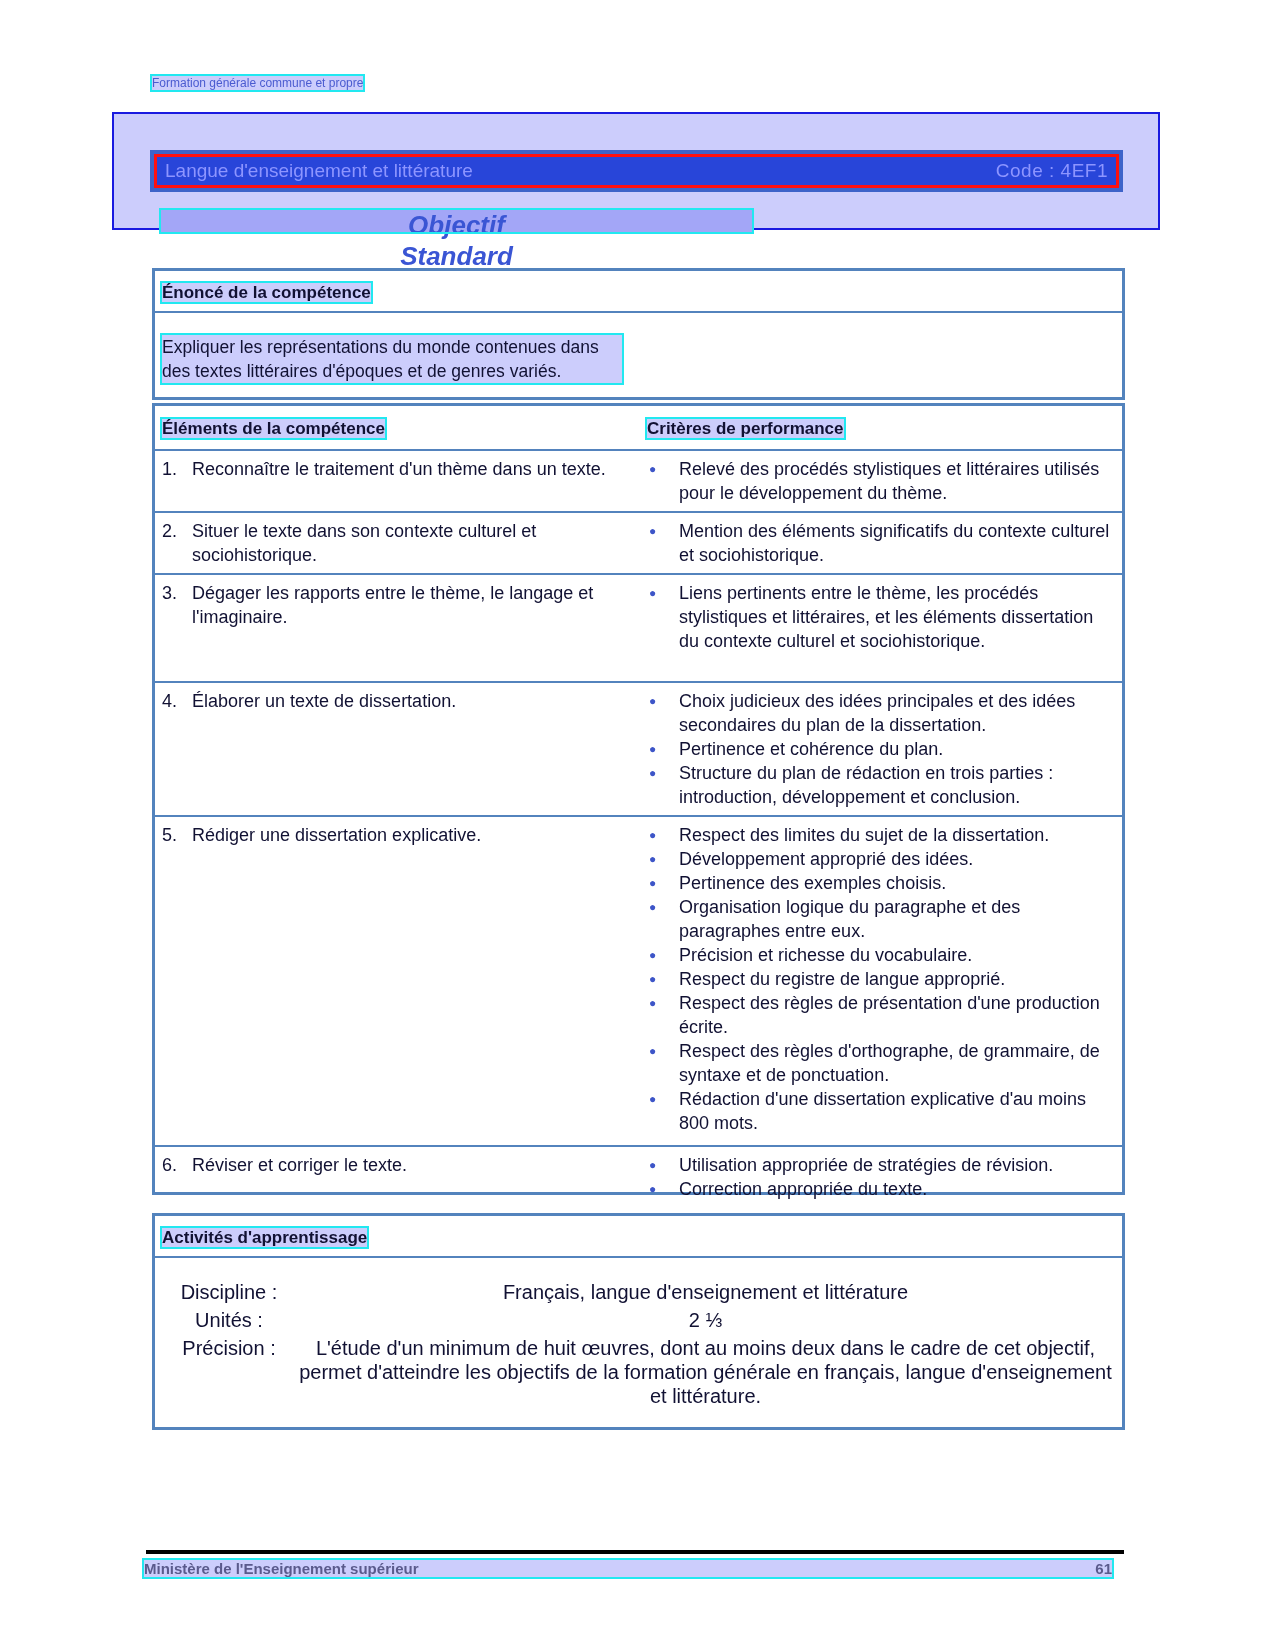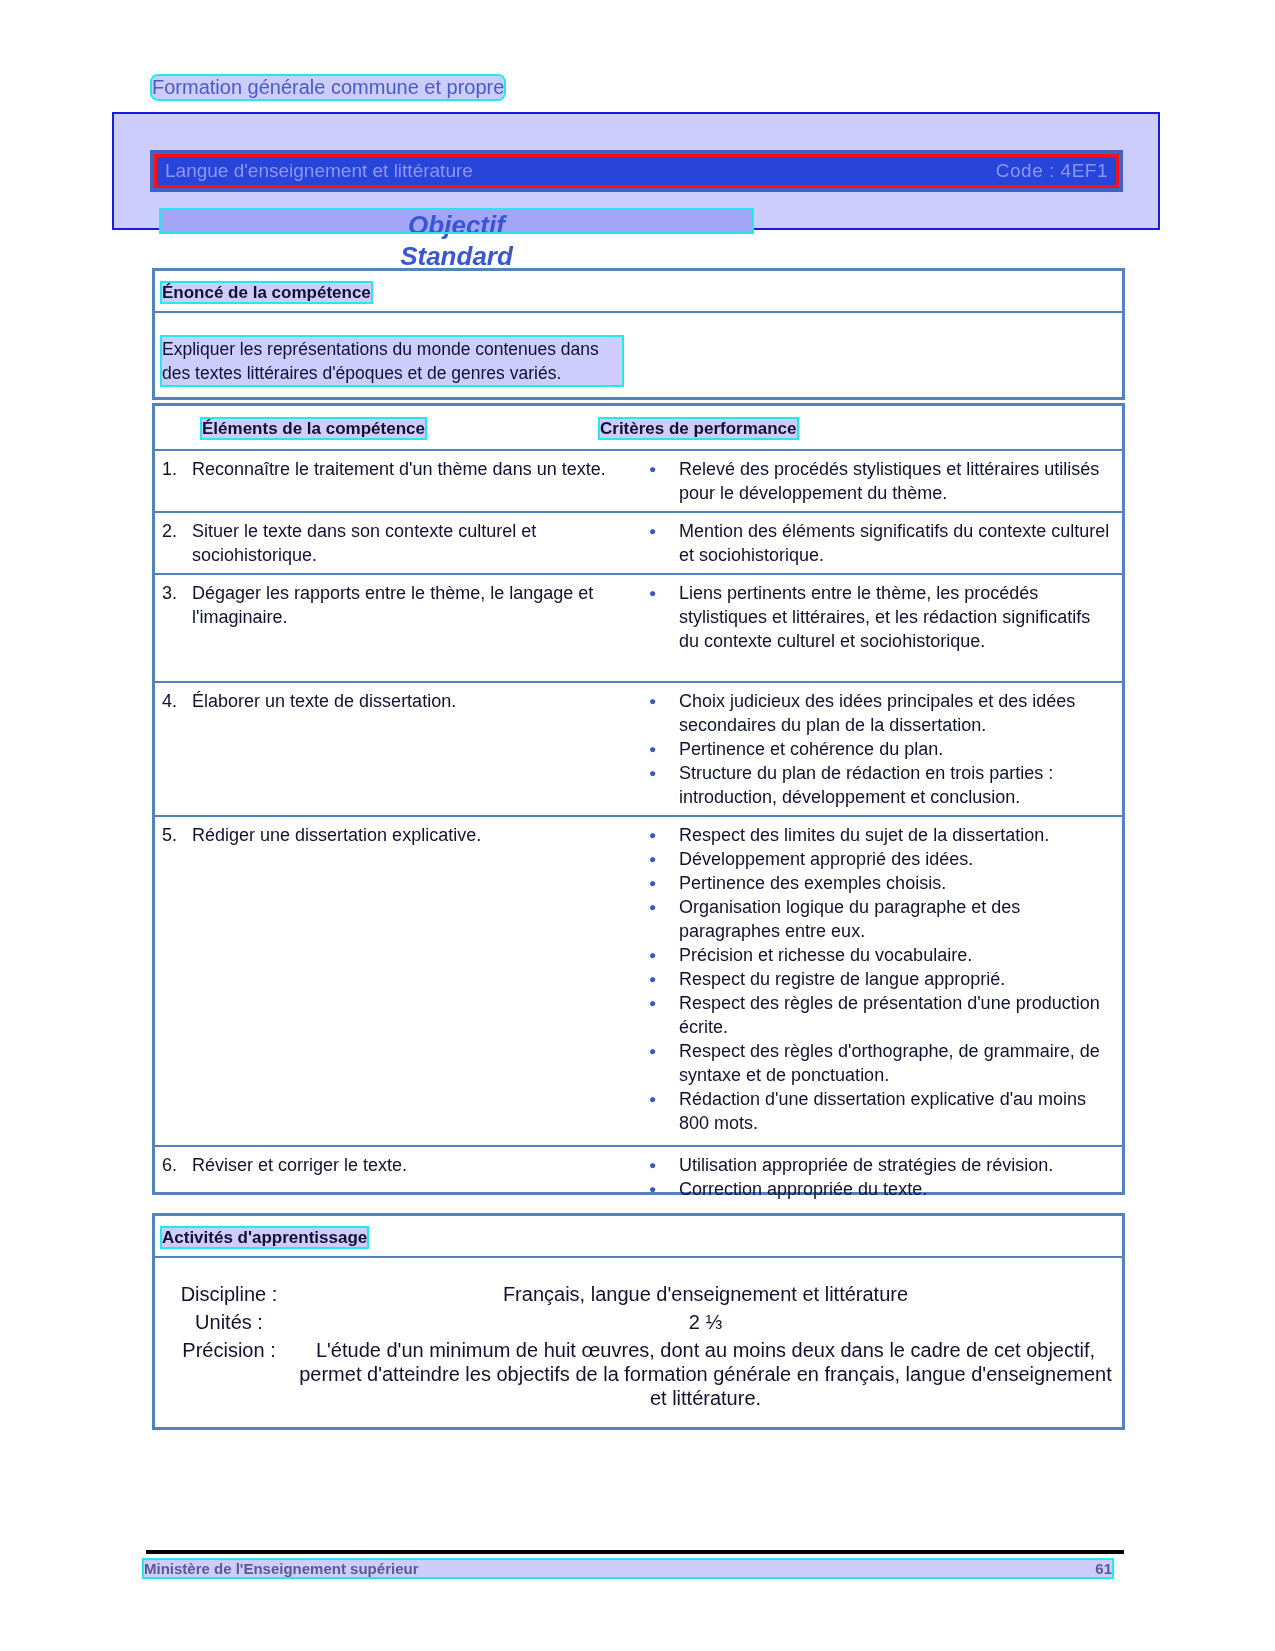--- a/index.html
+++ b/index.html
@@ -3,21 +3,21 @@
 <meta charset="utf-8">
 <style>
   html, body { margin: 0; padding: 0; background: #ffffff; }
   body {
     width: 1275px; height: 1651px; position: relative; overflow: hidden;
     font-family: "Liberation Sans", sans-serif; color: #111133;
   }
   .hl { background: #cccdfc; outline: 2px solid #22e8f0; outline-offset: 0; }
 
   .running-head {
-    position: absolute; left: 152px; top: 76px; font-size: 20px; color: #4a5bd0; border-radius: 6px;
+    position: absolute; left: 152px; top: 76px; font-size: 12px; color: #4a5bd0;
   }
   .header-band {
     position: absolute; left: 112px; top: 112px; width: 1048px; height: 118px;
     background: #cccdfc; border: 2px solid #1a1ae0; box-sizing: border-box;
   }
   .title-bar {
     position: absolute; left: 150px; top: 150px; width: 973px; height: 42px;
     background: #3d63c9; box-sizing: border-box; padding: 4px;
   }
   .title-inner {
@@ -34,30 +34,30 @@
   }
 
   .box {
     position: absolute; left: 152px; width: 973px; box-sizing: border-box;
     border: 3px solid #5383bd; background: #ffffff;
   }
   .box .head {
     border-bottom: 2px solid #5383bd; padding: 12px 7px 8px 7px;
     font-weight: bold; font-size: 17px; color: #111133;
   }
-  .box .body { padding: 24px 7px; font-size: 17.5px; line-height: 24px; }
+  .box .body { padding: 8px 7px; font-size: 17.5px; line-height: 24px; margin-top: 14px; }
 
   
   .enonce { top: 268px; height: 132px; }
   .enonce .body span { display: inline-block; }
 
   
   .elements { top: 403px; height: 792px; }
   .elements .head { display: flex; padding: 13px 7px 10px 7px; }
-  .elements .head .c1 { width: 398px; margin-left: 40px; }
+  .elements .head .c1 { width: 485px; }
   .el-row { display: flex; border-bottom: 2px solid #5383bd; padding: 6px 7px 4px 7px; font-size: 18px; line-height: 24px; }
   .el-row:last-child { border-bottom: none; }
   .el-left { width: 485px; display: flex; }
   .el-left .num { width: 30px; flex: none; }
   .el-left .txt { width: 430px; }
   .el-right { flex: 1; }
   .crit { display: flex; }
   .crit .bullet { width: 30px; flex: none; color: #3d55c8; font-size: 12px; padding-left: 2px; }
   .crit .ctext { flex: 1; padding-right: 4px; }
 
@@ -143,21 +143,21 @@
   </div>
 
   <div class="el-row" style="height:96px;">
     <div class="el-left">
       <span class="num">3.</span>
       <span class="txt">Dégager les rapports entre le thème, le langage et l'imaginaire.</span>
     </div>
     <div class="el-right">
       <div class="crit">
           <span class="bullet">●</span>
-          <span class="ctext">Liens pertinents entre le thème, les procédés stylistiques et littéraires, et les rédaction significatifs du contexte culturel et sociohistorique.</span>
+          <span class="ctext">Liens pertinents entre le thème, les procédés stylistiques et littéraires, et les éléments dissertation du contexte culturel et sociohistorique.</span>
         </div>
     </div>
   </div>
 
   <div class="el-row" style="height:122px;">
     <div class="el-left">
       <span class="num">4.</span>
       <span class="txt">Élaborer un texte de dissertation.</span>
     </div>
     <div class="el-right">

